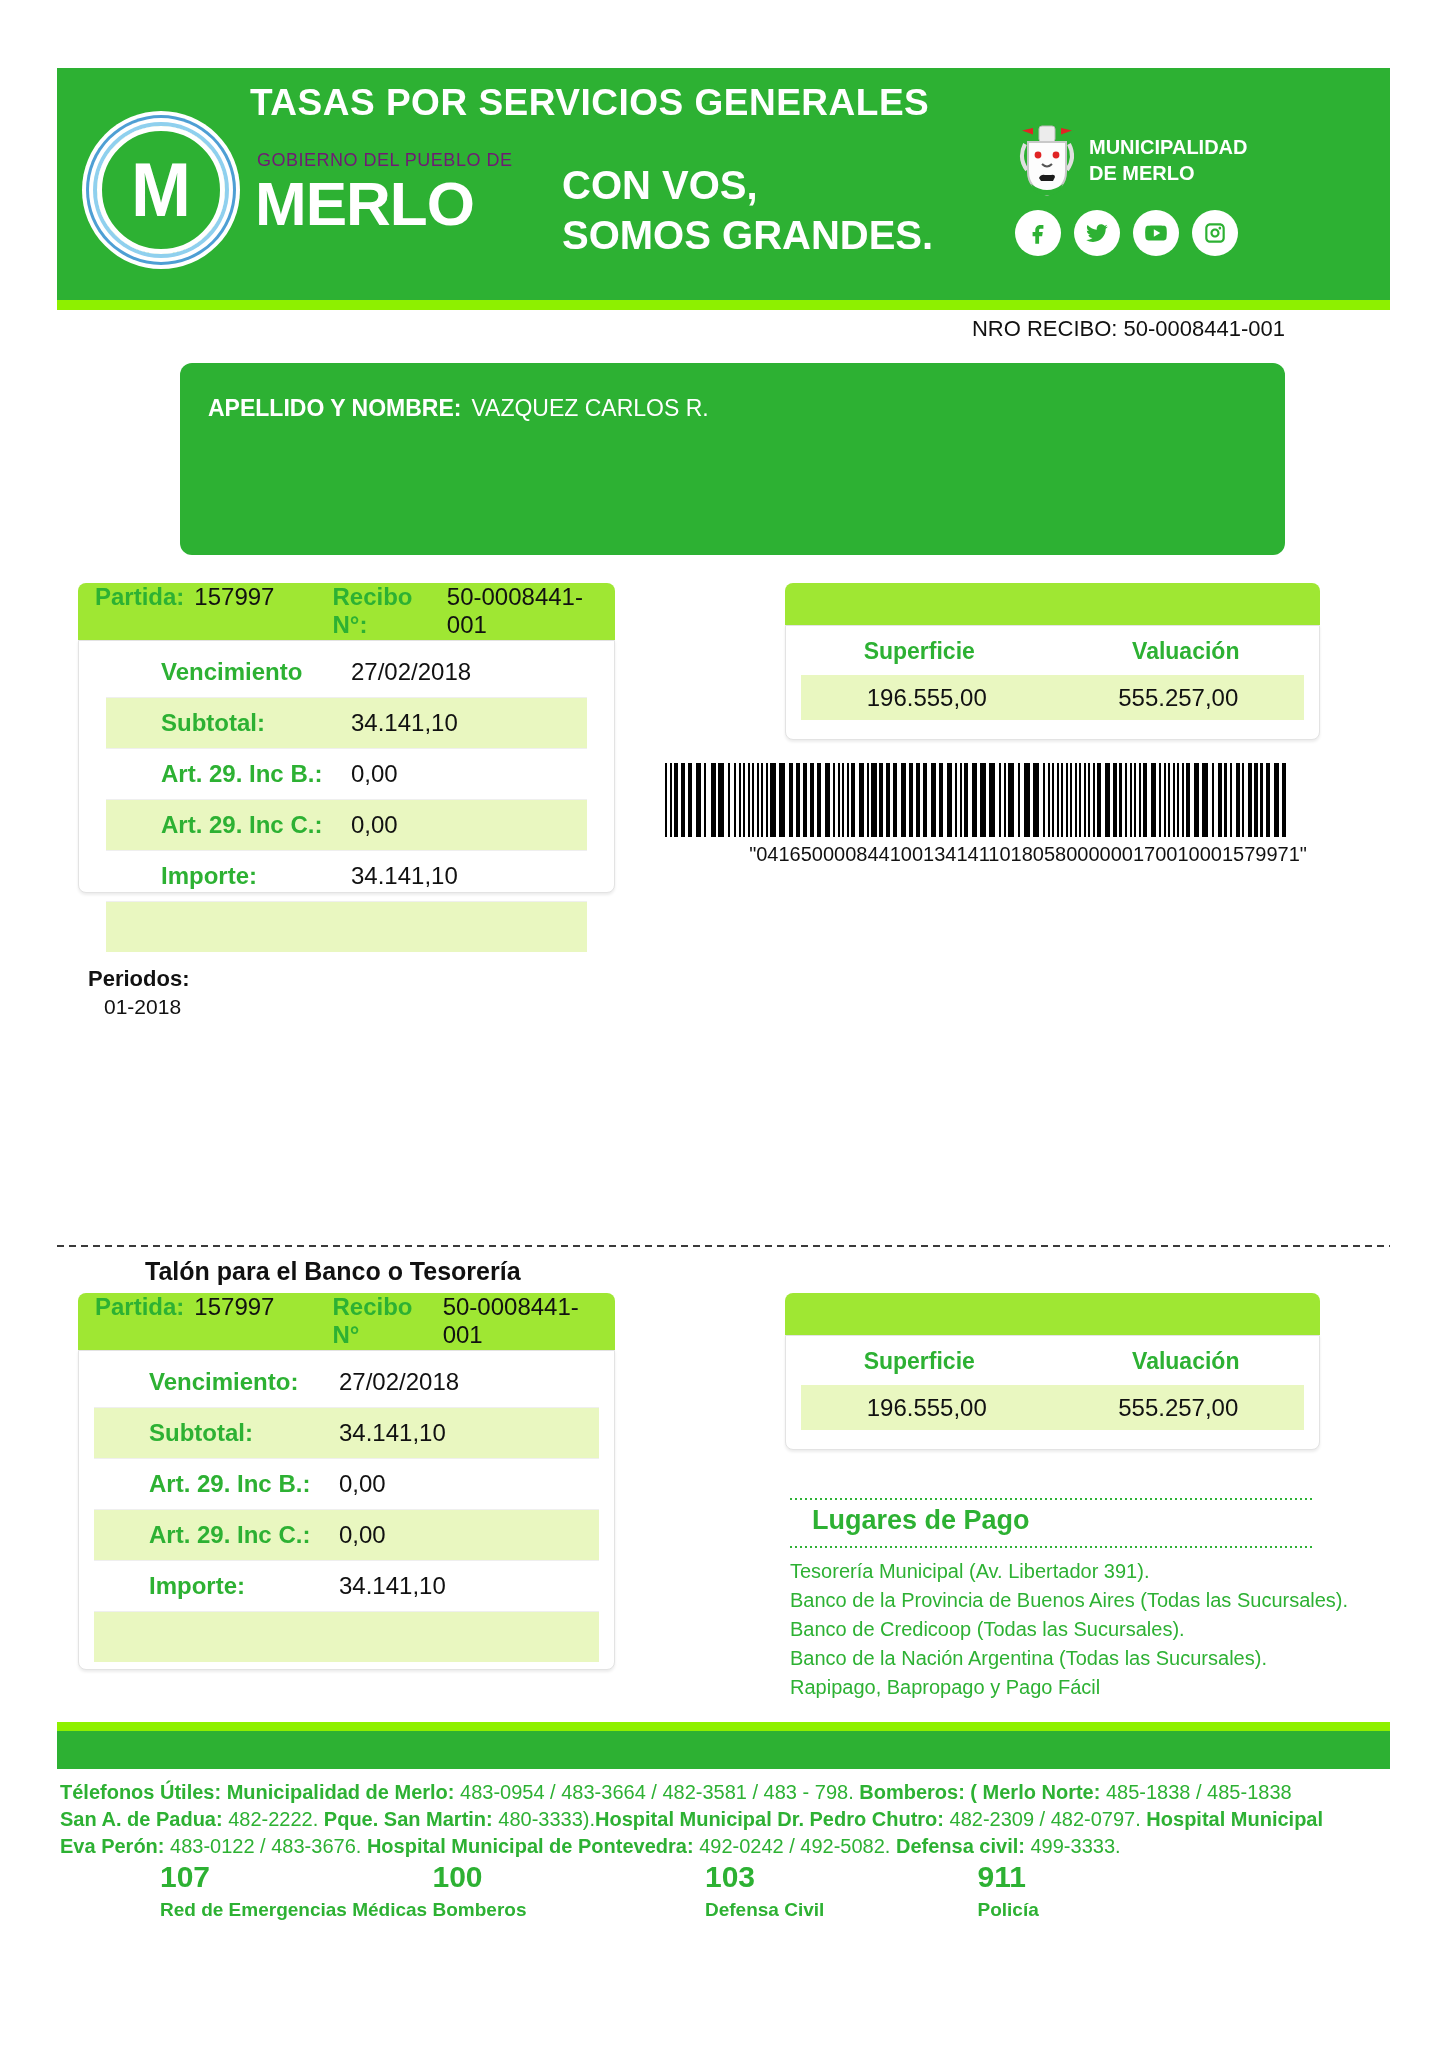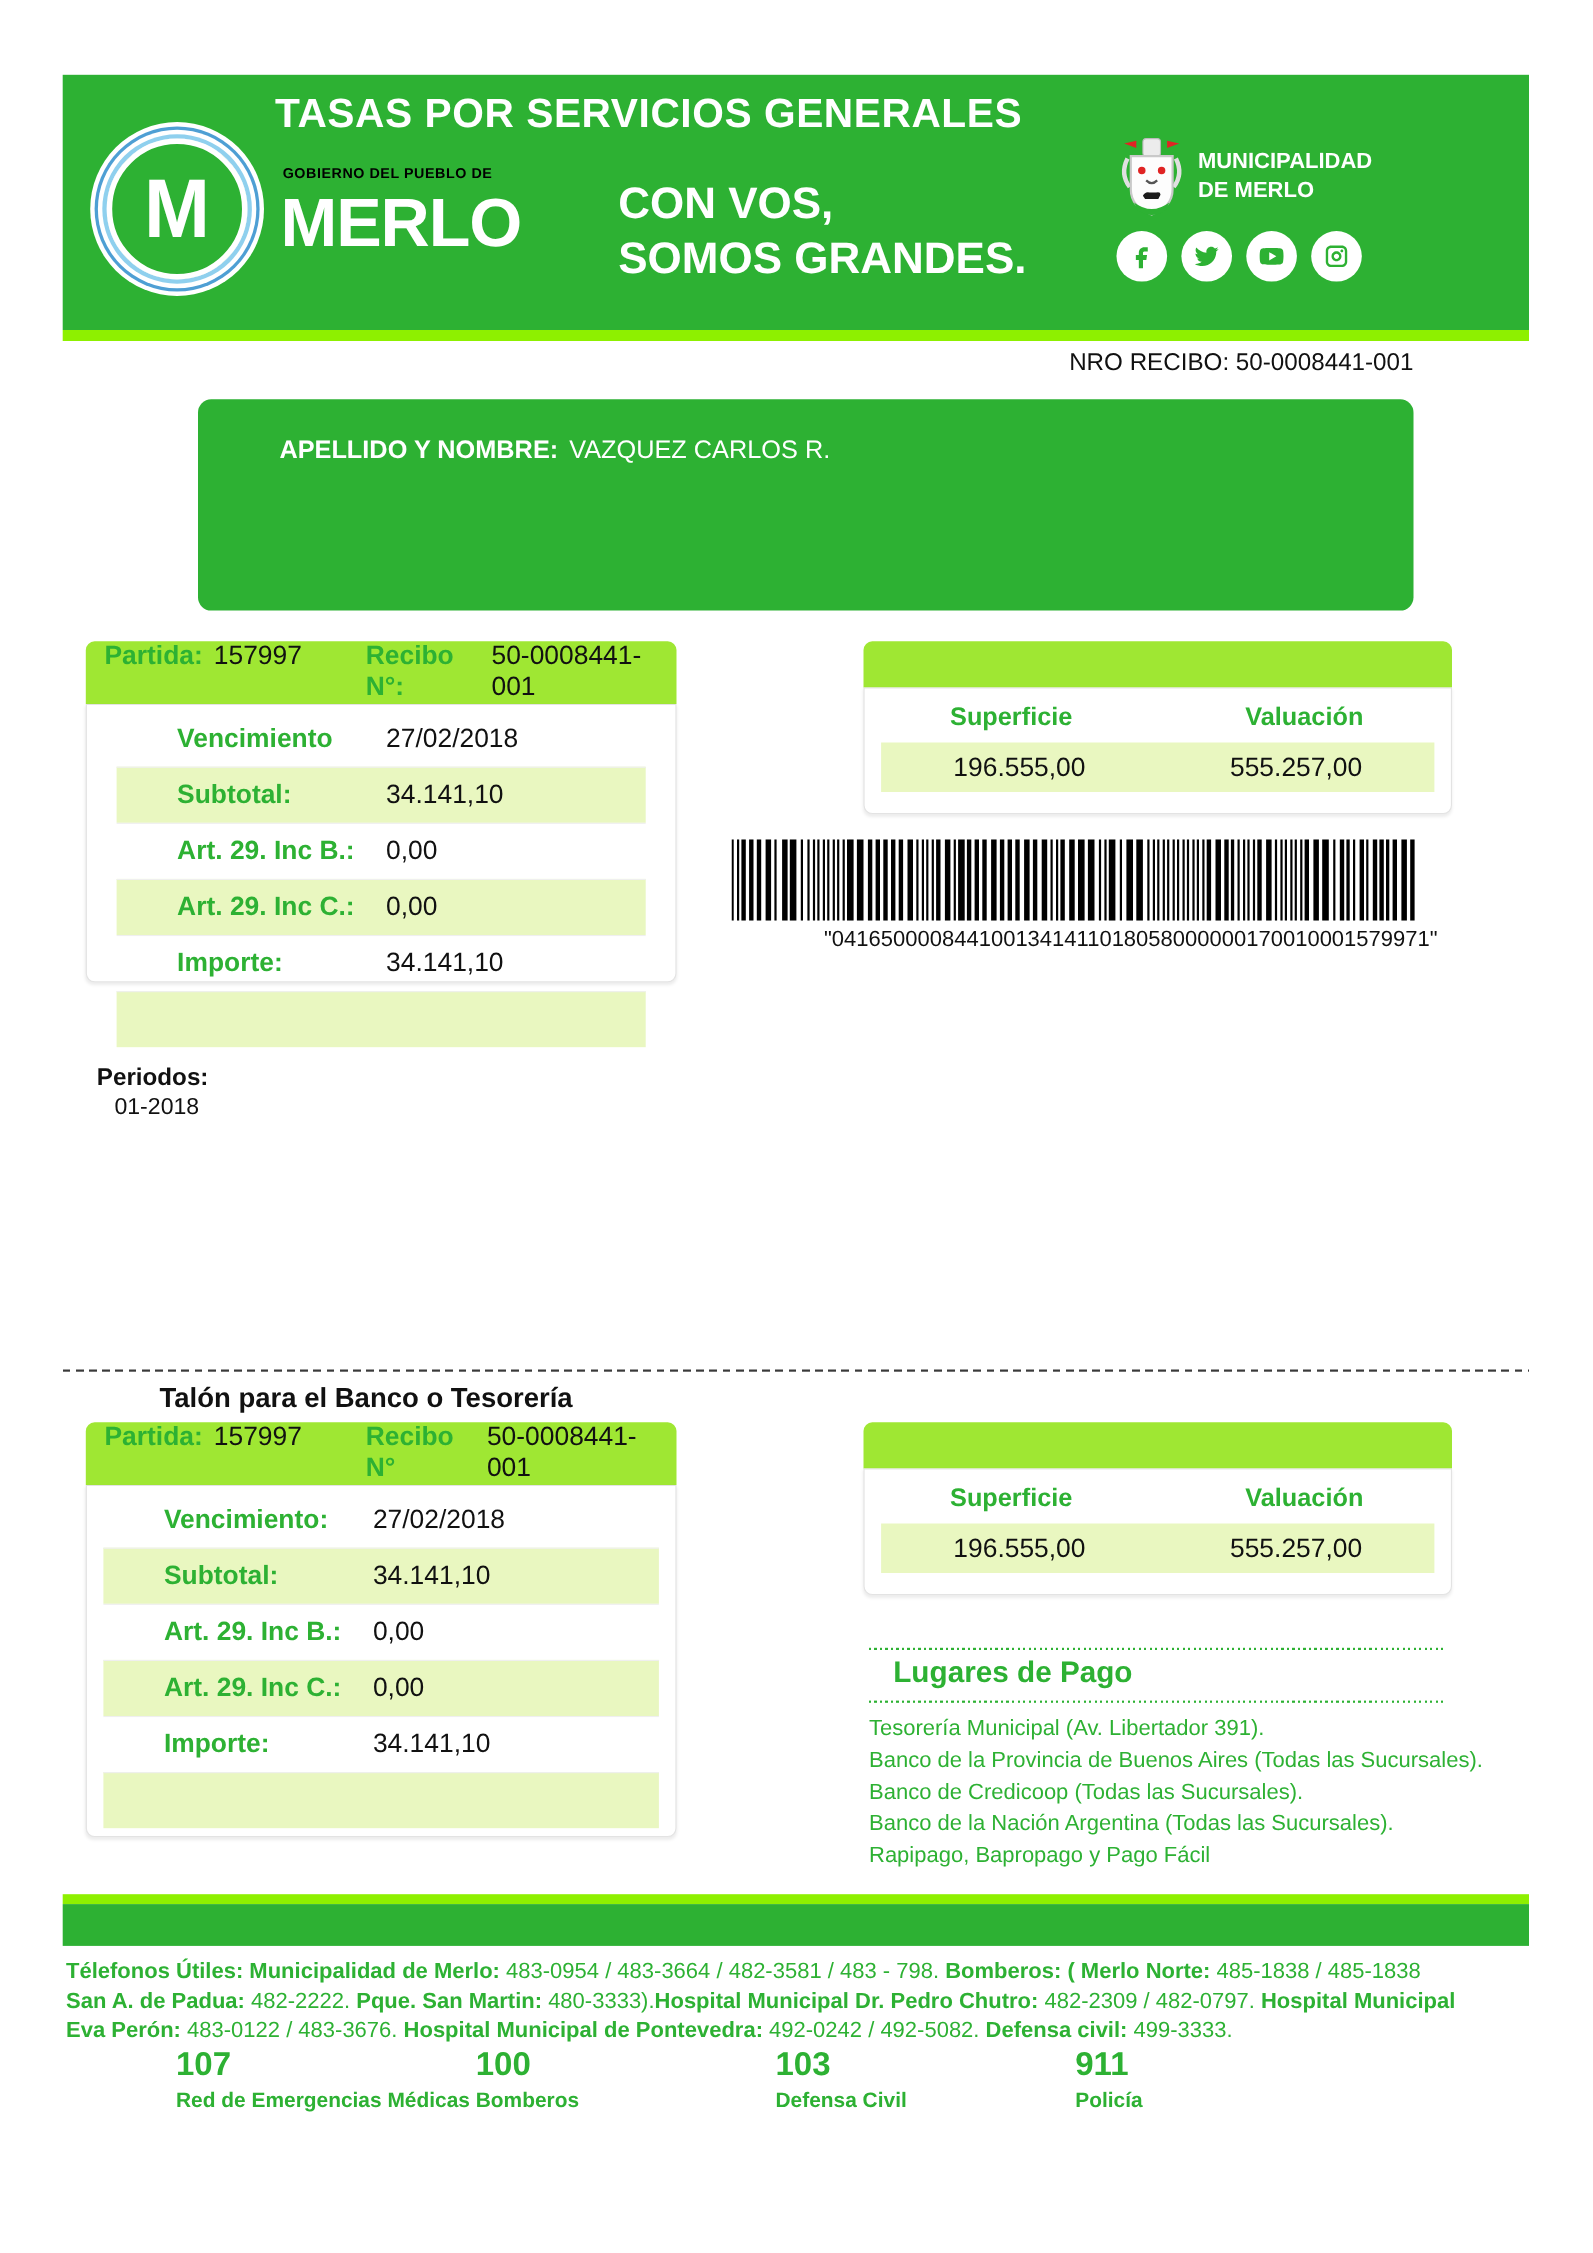--- a/index.html
+++ b/index.html
@@ -17,35 +17,35 @@
   .banner{position:absolute;left:57px;top:68px;width:1333px;height:232px;background:var(--green);}
   .banner-stripe{position:absolute;left:57px;top:300px;width:1333px;height:10px;background:var(--stripe);}
   .banner-title{position:absolute;left:193px;top:14px;font-size:37px;font-weight:bold;color:#fff;letter-spacing:.5px;}
   .logo-ring{
     position:absolute;left:40px;top:58px;width:118px;height:118px;border-radius:50%;
     border:5px solid #fff;
     box-shadow:0 0 0 4px #8fd0ee,0 0 0 8px #fff,0 0 0 11px #4e9fd4,0 0 0 15px #fff;
     display:flex;align-items:center;justify-content:center;
   }
   .logo-m{font-size:72px;font-weight:bold;color:#fff;line-height:1;transform:scaleY(1.05);}
-  .gob{position:absolute;left:200px;top:82px;font-size:13px;font-weight:bold;color:#000000;letter-spacing:.5px;}
+  .gob{position:absolute;left:200px;top:82px;font-size:18px;font-weight:normal;color:#701a75;letter-spacing:.5px;}
   .merlo{position:absolute;left:198px;top:100px;font-size:62px;font-weight:bold;color:#fff;letter-spacing:-1px;}
   .slogan{position:absolute;left:505px;top:92px;font-size:40px;font-weight:bold;color:#fff;line-height:1.25;}
   .coat{position:absolute;left:958px;top:54px;width:64px;height:86px;}
   .muni{position:absolute;left:1032px;top:66px;font-size:20px;font-weight:bold;color:#fff;line-height:1.3;}
   .social{position:absolute;left:958px;top:142px;display:flex;gap:13px;}
   .social .sc{width:46px;height:46px;border-radius:50%;background:#fff;display:flex;align-items:center;justify-content:center;}
   .social svg{width:26px;height:26px;fill:var(--green);}
   
   .nro{position:absolute;left:800px;top:316px;width:485px;text-align:right;font-size:22px;color:#111;}
   .holder-box{
     position:absolute;left:180px;top:363px;width:1105px;height:192px;background:var(--green);
     border-radius:12px;box-sizing:border-box;padding:32px 28px;color:#fff;font-size:23px;
   }
-  .holder-label{font-weight:bold;margin-right:10px;margin-left:46px;}
+  .holder-label{font-weight:bold;margin-right:10px;}
   
   .limebar{
     position:absolute;left:78px;width:537px;height:57px;background:var(--lime);
     border-radius:8px 8px 0 0;display:flex;align-items:flex-start;box-sizing:border-box;
     padding:0 17px;font-size:24px;
   }
   .lb1{top:583px;} .lb2{top:1293px;}
   .glabel{color:var(--green);font-weight:bold;margin-right:10px;}
   .bval{color:#111;}
   .recibo-gap{margin-left:58px;}

